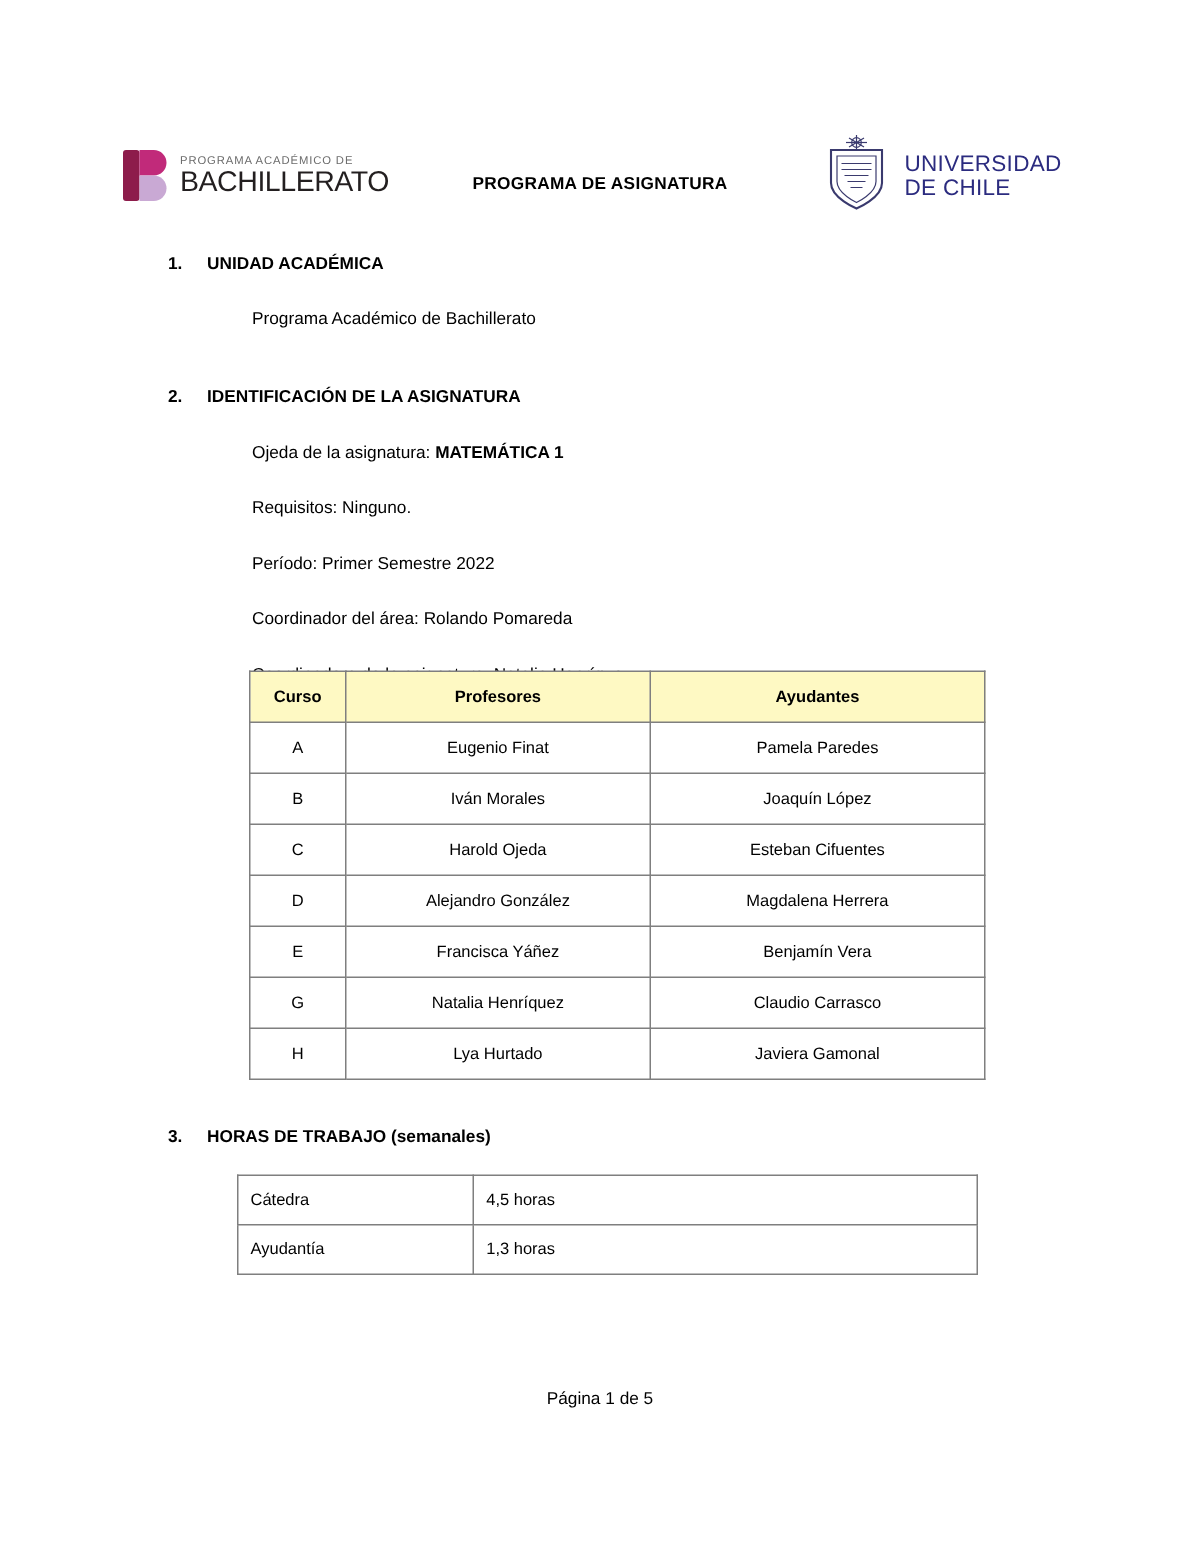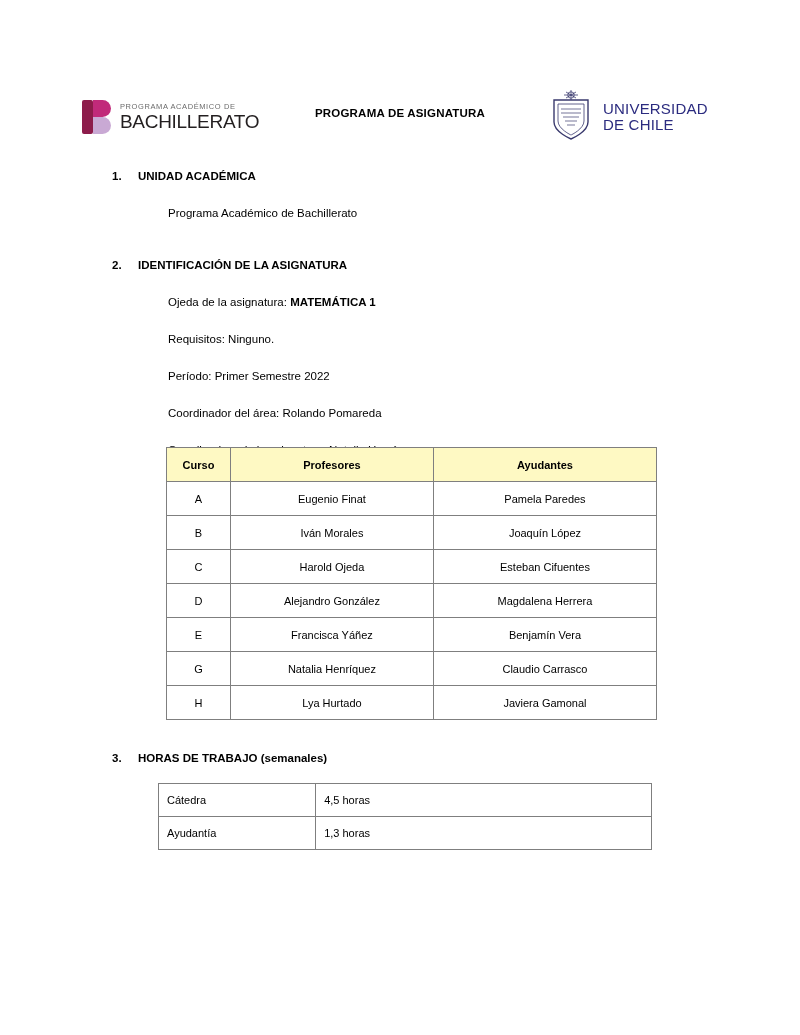--- a/index.html
+++ b/index.html
@@ -107,21 +107,21 @@
     font-size: 15px;
     letter-spacing: 0.2px;
   }
   .uchile-text .l1 { display:block; }
   .uchile-text .l2 { display:block; }
 
   
   .doc-title {
     position: absolute;
     left: 0;
-    top: 107px;
+    top: 117px;
     width: 800px;
     text-align: center;
     font-size: 11.5px;
     font-weight: bold;
     letter-spacing: 0.2px;
   }
 
   .content {
     position: absolute;
     left: 0;
@@ -346,13 +346,14 @@
         <td class="col-h1">Cátedra</td>
         <td class="col-h2">4,5 horas</td>
       </tr>
       <tr>
         <td class="col-h1">Ayudantía</td>
         <td class="col-h2">1,3 horas</td>
       </tr>
     </tbody>
   </table>
 
+  <div class="footer">Página 1 de 5</div>
 </div>
 
 </body></html>

